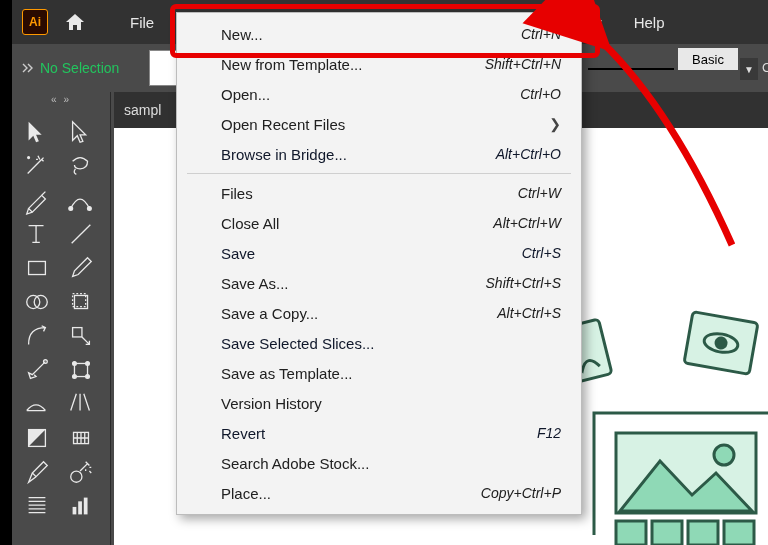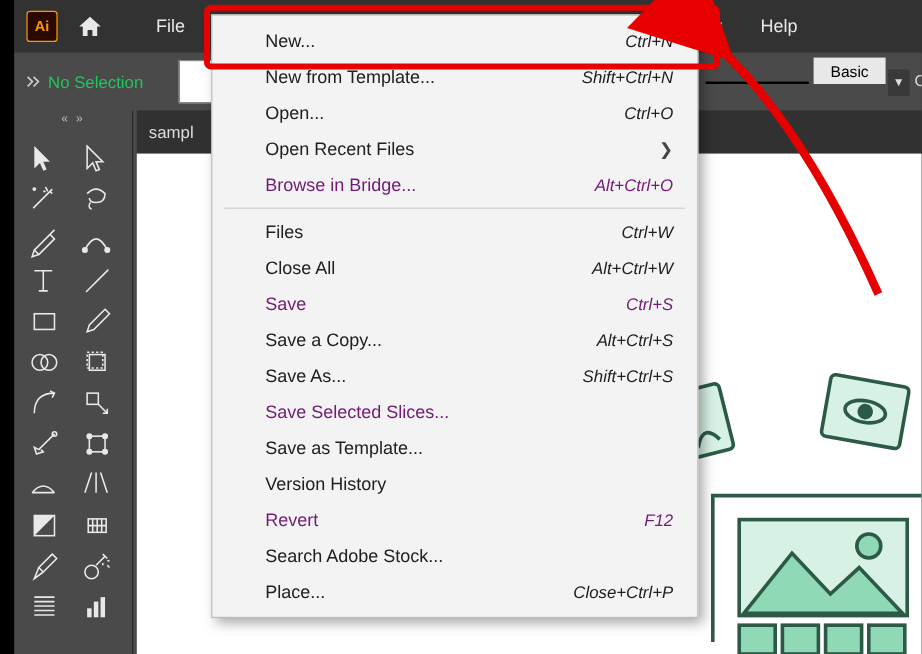--- a/index.html
+++ b/index.html
@@ -34,21 +34,21 @@
   .tool{width:38px;height:32px;display:flex;align-items:center;justify-content:center;color:#e9e9e9;}
   .tool svg{stroke:#e9e9e9;fill:none;stroke-width:1.4;}
 
   
   .canvas{position:absolute;left:102px;top:128px;right:0;bottom:0;background:#fff;}
   .art{position:absolute;right:0;bottom:0;}
 
   
   .dropdown{position:absolute;left:164px;top:12px;width:404px;background:#f3f3f3;border:1px solid #bcbcbc;box-shadow:4px 4px 10px rgba(0,0,0,.35);padding:6px 0;z-index:40;}
   .dd-row{display:flex;align-items:center;height:30px;padding:0 20px 0 44px;font-size:15px;color:#202020;cursor:default;}
-  .dd-row.disabled{color:#701a75;}
+  .dd-row.disabled{color:#0f172a;}
   .dd-row .lab{flex:1;}
   .dd-row .sc{color:inherit;font-size:14px;font-style:italic;}
   .dd-row .sub{font-size:14px;color:#444;}
   .dd-sep{height:1px;margin:4px 10px;background:#cfcfcf;}
 
   
   .anno-box{position:absolute;left:158px;top:4px;width:420px;height:44px;border:5px solid #e70000;border-radius:6px;z-index:60;pointer-events:none;}
   .anno-arrow{position:absolute;z-index:55;pointer-events:none;}
 </style>
 </head>
@@ -278,46 +278,46 @@
       </div>
       <div class="dd-row">
         <span class="lab">Close All</span>
         <span class="sc">Alt+Ctrl+W</span>
       </div>
       <div class="dd-row disabled">
         <span class="lab">Save</span>
         <span class="sc">Ctrl+S</span>
       </div>
       <div class="dd-row">
+        <span class="lab">Save As...</span>
+        <span class="sc">Shift+Ctrl+S</span>
+      </div>
+      <div class="dd-row">
         <span class="lab">Save a Copy...</span>
         <span class="sc">Alt+Ctrl+S</span>
-      </div>
-      <div class="dd-row">
-        <span class="lab">Save As...</span>
-        <span class="sc">Shift+Ctrl+S</span>
       </div>
       <div class="dd-row disabled">
         <span class="lab">Save Selected Slices...</span>
       </div>
       <div class="dd-row">
         <span class="lab">Save as Template...</span>
       </div>
       <div class="dd-row">
         <span class="lab">Version History</span>
       </div>
       <div class="dd-row disabled">
         <span class="lab">Revert</span>
         <span class="sc">F12</span>
       </div>
       <div class="dd-row">
         <span class="lab">Search Adobe Stock...</span>
       </div>
       <div class="dd-row">
         <span class="lab">Place...</span>
-        <span class="sc">Close+Ctrl+P</span>
+        <span class="sc">Copy+Ctrl+P</span>
       </div>
     </div>
 
   <div class="anno-box"></div>
   <svg class="anno-arrow" width="768" height="545">
     <defs>
         <marker id="ah" markerWidth="14" markerHeight="14" refX="3" refY="7" orient="auto">
       <path d="M13 1 L1 7 L13 13 Z" fill="#e70000"></path>
         </marker>
       </defs>

